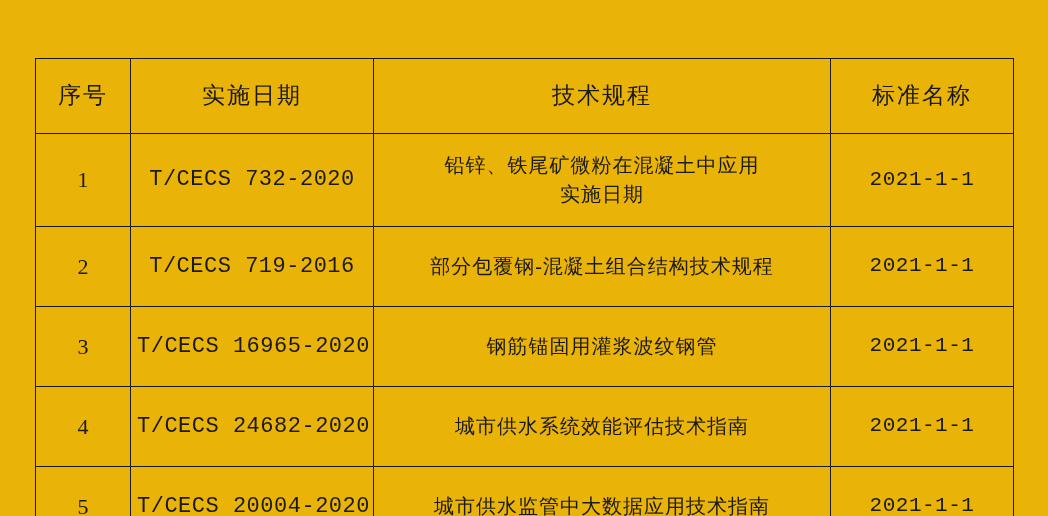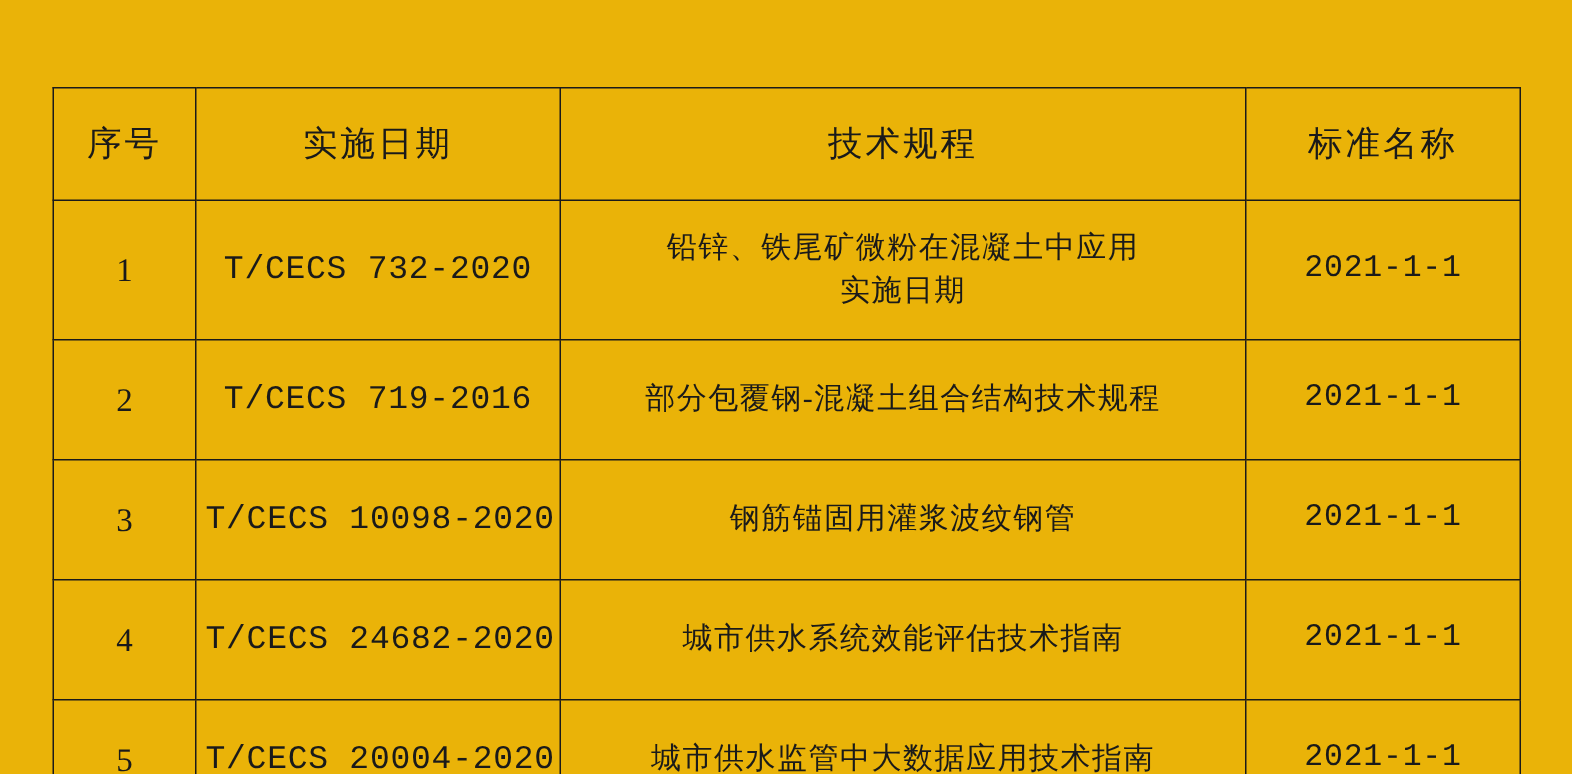--- a/index.html
+++ b/index.html
@@ -113,21 +113,21 @@
         <tr>
           <td class="seq-cell">2</td>
           <td class="code-cell">T/CECS  719-2016</td>
           <td class="name-cell">
             <span class="name-line">部分包覆钢-混凝土组合结构技术规程</span>
           </td>
           <td class="date-cell">2021-1-1</td>
         </tr>
         <tr>
           <td class="seq-cell">3</td>
-          <td class="code-cell">T/CECS  10098-2020</td>
+          <td class="code-cell">T/CECS  16965-2020</td>
           <td class="name-cell">
             <span class="name-line">钢筋锚固用灌浆波纹钢管</span>
           </td>
           <td class="date-cell">2021-1-1</td>
         </tr>
         <tr>
           <td class="seq-cell">4</td>
           <td class="code-cell">T/CECS  24682-2020</td>
           <td class="name-cell">
             <span class="name-line">城市供水系统效能评估技术指南</span>

